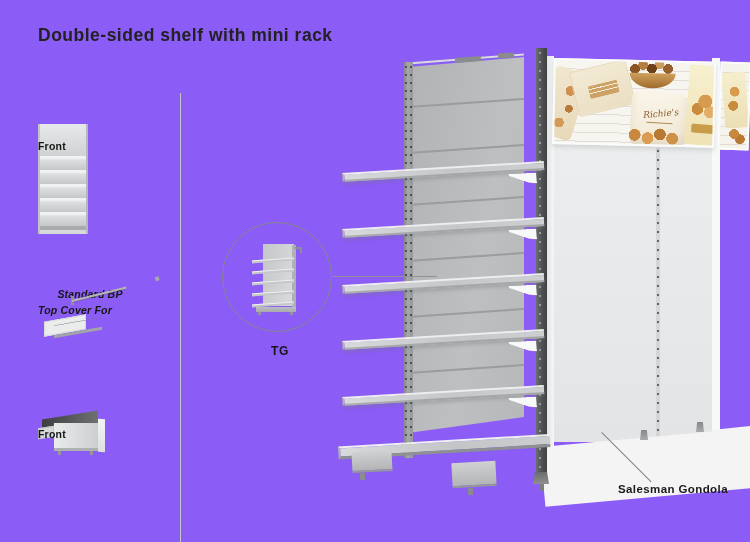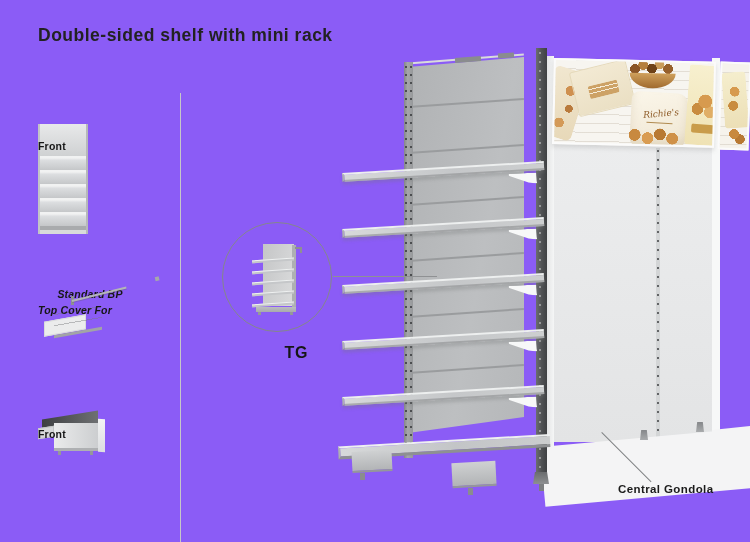--- a/index.html
+++ b/index.html
@@ -171,21 +171,21 @@
   .mr-panel{left:40px;top:21px;width:31px;height:62px;
       background:linear-gradient(100deg,#c5c6c7,#dadbdc);}
   .mr-side{left:69px;top:22px;width:4px;height:62px;background:#aeb0b2;}
   .mr-hook{left:72px;top:24px;width:7px;height:2px;background:#8e9092;}
   .mr-hook2{left:77px;top:24px;width:2px;height:6px;background:#8e9092;}
   .mr-shelf{left:29px;width:42px;height:3px;transform:rotate(-4deg);
       background:#c5c7c9;border-top:1px solid #eff1f1;}
   .mr-base{left:33px;top:84px;width:40px;height:5px;
       background:linear-gradient(180deg,#bcbec0,#a8aaac);}
   .mr-foot{top:89px;width:3px;height:3px;background:#95979a;}
-  .tg-label{left:252px;top:344px;width:56px;text-align:right;font-size:16px;
+  .tg-label{left:252px;top:344px;width:56px;text-align:center;font-size:12px;
       font-weight:bold;letter-spacing:.6px;color:#161616;}
 
   
   .cg-line{left:602px;top:432px;width:70px;height:1px;background:#7f8183;
       transform:rotate(45deg);transform-origin:0 0;}
   .cg-label{left:618px;top:483px;font-size:11.5px;font-weight:bold;letter-spacing:.4px;
       color:#1a1a1a;white-space:nowrap;}
 </style>
 </head>
 <body>
@@ -369,15 +369,15 @@
     <div class="mr-shelf" style="top:58px"></div>
     <div class="mr-shelf" style="top:69px"></div>
     <div class="mr-shelf" style="top:80px"></div>
     <div class="mr-base"></div>
     <div class="mr-foot" style="left:35px"></div>
     <div class="mr-foot" style="left:67px"></div>
   </div>
   <div class="tg-label">TG</div>
 
   <div class="cg-line"></div>
-  <div class="cg-label">Central Gondola</div>
+  <div class="cg-label">Salesman Gondola</div>
 
 </div>
 
 </body></html>

